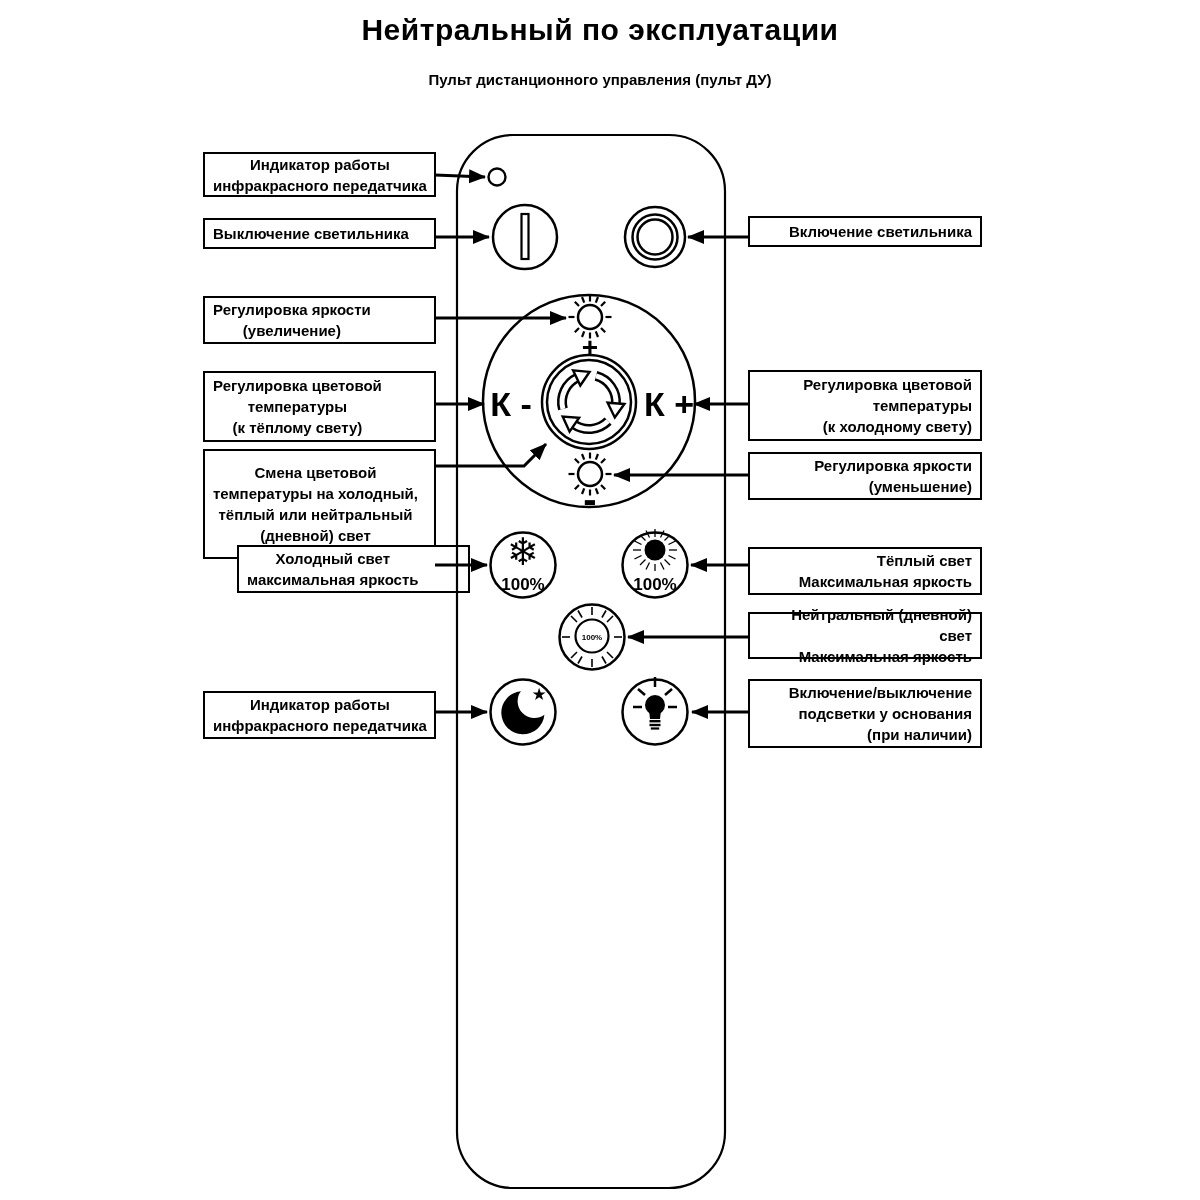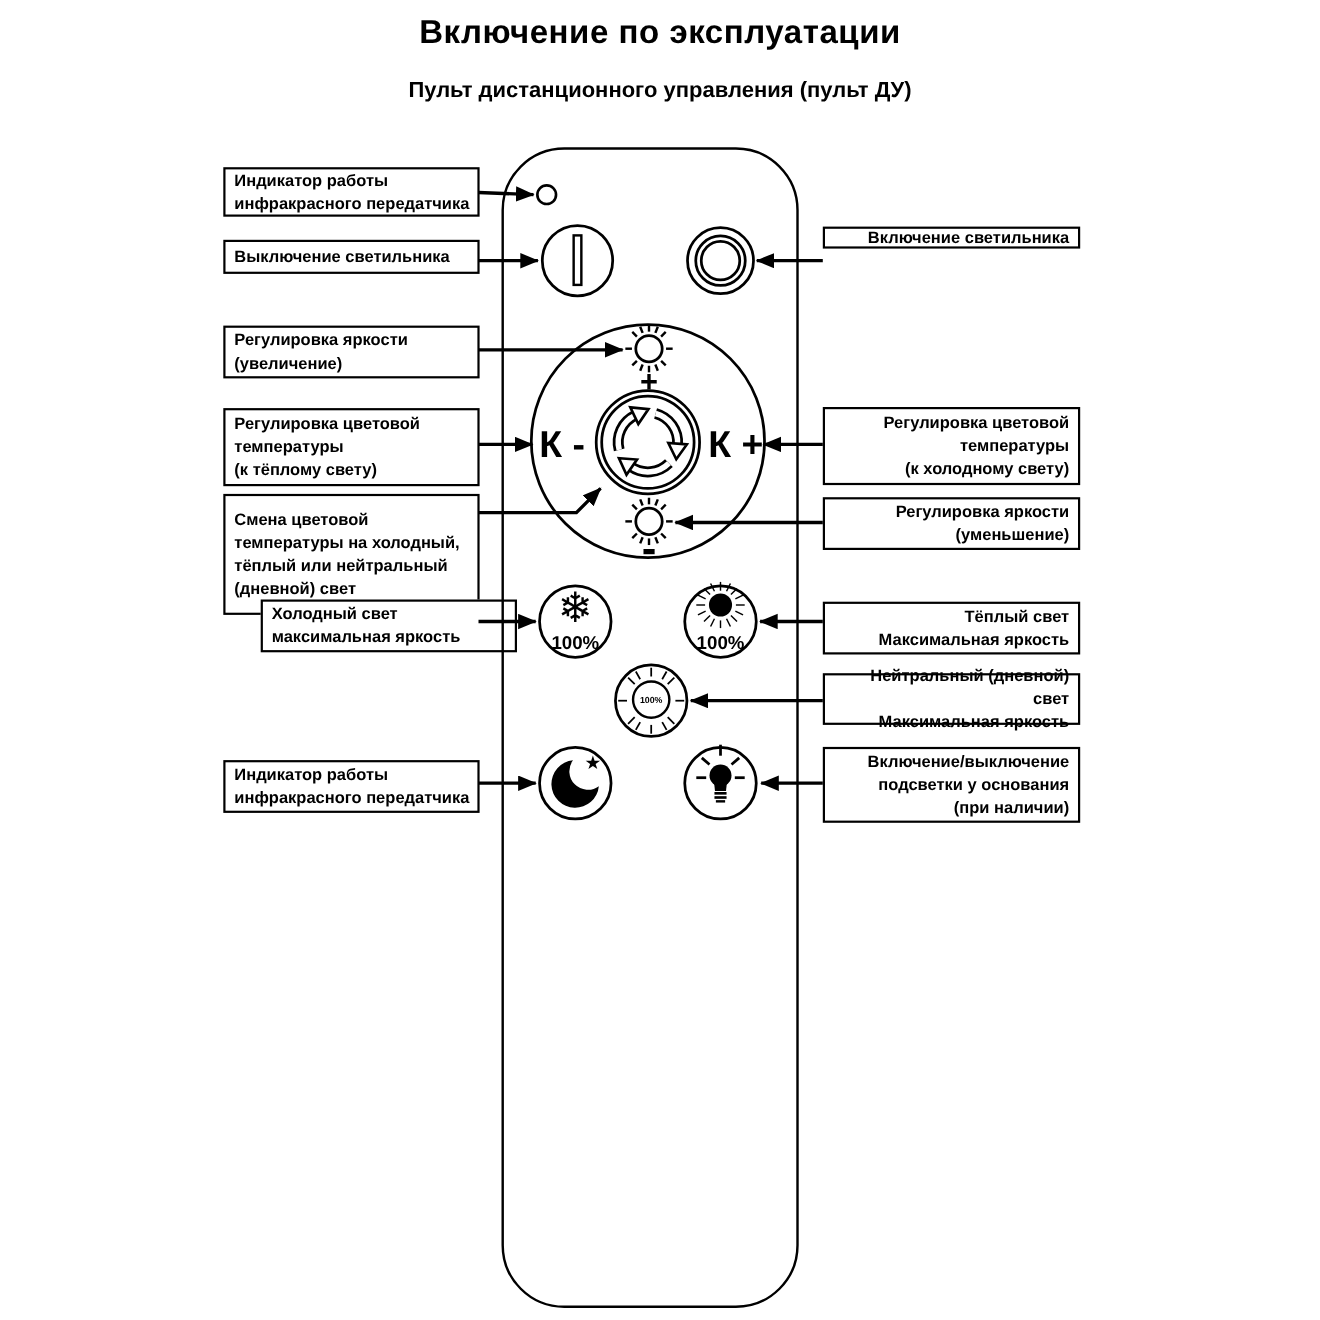--- a/index.html
+++ b/index.html
@@ -1,51 +1,51 @@
 <!DOCTYPE html>
 <html><head>
 <meta charset="utf-8">
 <style>
   html,body{margin:0;padding:0;background:#ffffff;}
   body{width:1200px;height:1200px;position:relative;font-family:"Liberation Sans",sans-serif;color:#000;overflow:hidden;}
   .title{position:absolute;top:13px;left:0;width:1200px;text-align:center;font-size:30px;font-weight:bold;letter-spacing:.5px;}
-  .subtitle{position:absolute;top:71px;left:0;width:1200px;text-align:center;font-size:20px;font-weight:bold;}
+  .subtitle{position:absolute;top:71px;left:0;width:1200px;text-align:center;font-size:15px;font-weight:bold;}
   .lbox,.rbox{position:absolute;box-sizing:border-box;border:2.5px solid #000;background:#fff;
     display:flex;align-items:center;font-size:15px;font-weight:bold;line-height:21px;white-space:pre-line;}
-  .lbox{left:203px;width:233px;text-align:left;padding:2px 6px 2px 8px;justify-content:flex-start;}
+  .lbox{left:203px;width:233px;text-align:center;padding:2px 6px 2px 8px;justify-content:flex-start;}
   .rbox{left:748px;width:234px;text-align:right;padding:2px 8px 2px 6px;justify-content:flex-end;}
   svg{position:absolute;top:0;left:0;}
   .stroke{fill:none;stroke:#000;}
   svg text{font-family:"Liberation Sans",sans-serif;font-weight:bold;fill:#000;}
   .glyph{font-family:"DejaVu Sans",sans-serif;}
 </style>
 </head>
 <body>
 
-<div class="title">Включение по эксплуатации</div>
+<div class="title">Нейтральный по эксплуатации</div>
 <div class="subtitle">Пульт дистанционного управления (пульт ДУ)</div>
 
 <div class="lbox" style="top:152px;height:45px;">Индикатор работы
 инфракрасного передатчика</div>
 <div class="lbox" style="top:218px;height:31px;">Выключение светильника</div>
 <div class="lbox" style="top:296px;height:48px;">Регулировка яркости
 (увеличение)</div>
 <div class="lbox" style="top:371px;height:71px;">Регулировка цветовой
 температуры
 (к тёплому свету)</div>
 <div class="lbox" style="top:449px;height:110px;">Смена цветовой
 температуры на холодный,
 тёплый или нейтральный
 (дневной) свет</div>
 <div class="lbox" style="top:545px;height:48px;margin-left:34px;">Холодный свет
 максимальная яркость</div>
 <div class="lbox" style="top:691px;height:48px;">Индикатор работы
 инфракрасного передатчика</div>
 
-<div class="rbox" style="top:206px;height:20px;">Включение светильника</div>
+<div class="rbox" style="top:216px;height:31px;">Включение светильника</div>
 <div class="rbox" style="top:370px;height:71px;">Регулировка цветовой
 температуры
 (к холодному свету)</div>
 <div class="rbox" style="top:452px;height:48px;">Регулировка яркости
 (уменьшение)</div>
 <div class="rbox" style="top:547px;height:48px;">Тёплый свет
 Максимальная яркость</div>
 <div class="rbox" style="top:612px;height:47px;">Нейтральный (дневной) свет
 Максимальная яркость</div>
 <div class="rbox" style="top:679px;height:69px;padding-left:20px;">Включение/выключение

